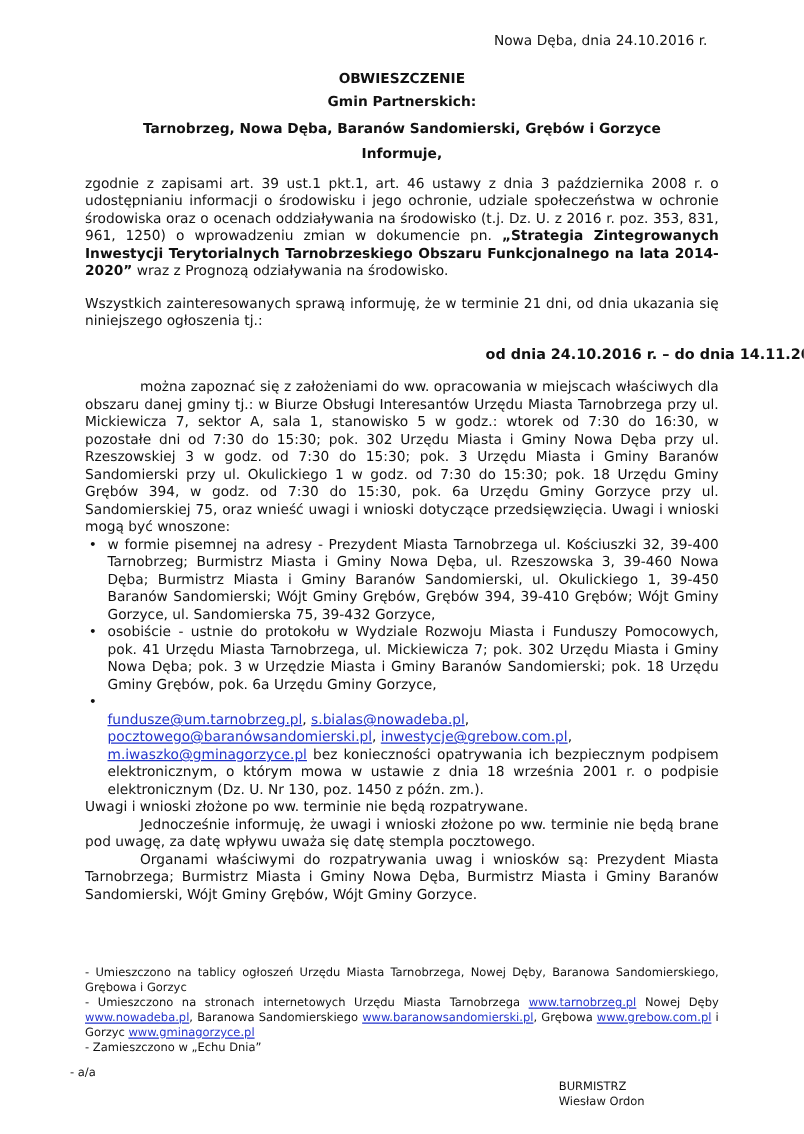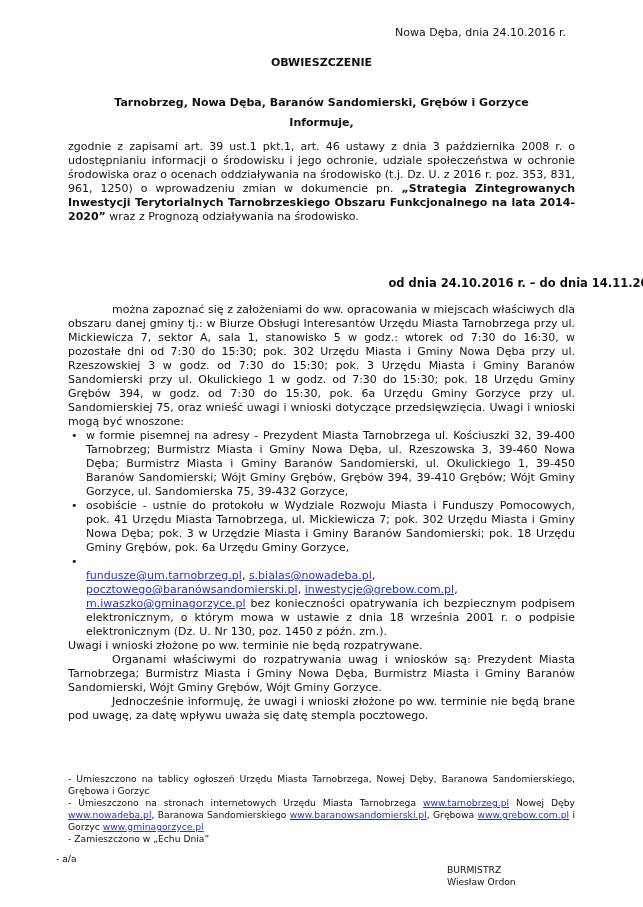--- a/index.html
+++ b/index.html
@@ -29,45 +29,47 @@
   b { font-weight: bold; }
 </style>
 </head>
 <body>
 
 <div class="page">
 
   <div class="date">Nowa Dęba, dnia 24.10.2016 r.</div>
 
   <div class="center t1">OBWIESZCZENIE</div>
+  <div class="center t2">Gmin Partnerskich:</div>
   <div class="center t4">Informuje,</div>
   <div class="center t3">Tarnobrzeg, Nowa Dęba, Baranów Sandomierski, Grębów i Gorzyce</div>
 
   <div class="body p1">
     <span>zgodnie z zapisami art. 39 ust.1 pkt.1, art. 46 ustawy z dnia 3 października 2008 r. o udostępnianiu informacji o środowisku i jego ochronie, udziale społeczeństwa w ochronie środowiska oraz o ocenach oddziaływania na środowisko (t.j. Dz. U. z 2016 r. poz. 353, 831, 961, 1250) o wprowadzeniu zmian w dokumencie pn. </span><b>„Strategia Zintegrowanych Inwestycji Terytorialnych Tarnobrzeskiego Obszaru Funkcjonalnego na lata 2014-2020”</b><span> wraz z Prognozą odziaływania na środowisko.</span>
   </div>
 
+  <div class="body p2">Wszystkich zainteresowanych sprawą informuję, że w terminie 21 dni, od dnia ukazania się niniejszego ogłoszenia tj.:</div>
 
   <div class="period">od dnia 24.10.2016 r. – do dnia 14.11.2016 r.</div>
 
   <div class="body p3">
     <div class="indent">można zapoznać się z założeniami do ww. opracowania w miejscach właściwych dla obszaru danej gminy tj.: w Biurze Obsługi Interesantów Urzędu Miasta Tarnobrzega przy ul. Mickiewicza 7, sektor A, sala 1, stanowisko 5 w godz.: wtorek od 7:30 do 16:30, w pozostałe dni od 7:30 do 15:30; pok. 302 Urzędu Miasta i Gminy Nowa Dęba przy ul. Rzeszowskiej 3 w godz. od 7:30 do 15:30; pok. 3 Urzędu Miasta i Gminy Baranów Sandomierski przy ul. Okulickiego 1 w godz. od 7:30 do 15:30; pok. 18 Urzędu Gminy Grębów 394, w godz. od 7:30 do 15:30, pok. 6a Urzędu Gminy Gorzyce przy ul. Sandomierskiej 75, oraz wnieść uwagi i wnioski dotyczące przedsięwzięcia. Uwagi i wnioski mogą być wnoszone:</div>
     <ul class="bullets">
       <li>w formie pisemnej na adresy - Prezydent Miasta Tarnobrzega ul. Kościuszki 32, 39-400 Tarnobrzeg; Burmistrz Miasta i Gminy Nowa Dęba, ul. Rzeszowska 3, 39-460 Nowa Dęba; Burmistrz Miasta i Gminy Baranów Sandomierski, ul. Okulickiego 1, 39-450 Baranów Sandomierski; Wójt Gminy Grębów, Grębów 394, 39-410 Grębów; Wójt Gminy Gorzyce, ul. Sandomierska 75, 39-432 Gorzyce,</li>
       <li>osobiście - ustnie do protokołu w Wydziale Rozwoju Miasta i Funduszy Pomocowych, pok. 41 Urzędu Miasta Tarnobrzega, ul. Mickiewicza 7; pok. 302 Urzędu Miasta i Gminy Nowa Dęba; pok. 3 w Urzędzie Miasta i Gminy Baranów Sandomierski; pok. 18 Urzędu Gminy Grębów, pok. 6a Urzędu Gminy Gorzyce,</li>
       <li>
         <br>
         <a class="link" href="#">fundusze@um.tarnobrzeg.pl</a>, <a class="link" href="#">s.bialas@nowadeba.pl</a>,<br>
         <a class="link" href="#">pocztowego@baranówsandomierski.pl</a>, <a class="link" href="#">inwestycje@grebow.com.pl</a>,<br>
         <a class="link" href="#">m.iwaszko@gminagorzyce.pl</a><span> bez konieczności opatrywania ich bezpiecznym podpisem elektronicznym, o którym mowa w ustawie z dnia 18 września 2001 r. o podpisie elektronicznym (Dz. U. Nr 130, poz. 1450 z późn. zm.).</span>
       </li>
     </ul>
     <div>Uwagi i wnioski złożone po ww. terminie nie będą rozpatrywane.</div>
+    <div class="indent">Jednocześnie informuję, że uwagi i wnioski złożone po ww. terminie nie będą brane pod uwagę, za datę wpływu uważa się datę stempla pocztowego.</div>
     <div class="indent">Organami właściwymi do rozpatrywania uwag i wniosków są: Prezydent Miasta Tarnobrzega; Burmistrz Miasta i Gminy Nowa Dęba, Burmistrz Miasta i Gminy Baranów Sandomierski, Wójt Gminy Grębów, Wójt Gminy Gorzyce.</div>
-    <div class="indent">Jednocześnie informuję, że uwagi i wnioski złożone po ww. terminie nie będą brane pod uwagę, za datę wpływu uważa się datę stempla pocztowego.</div>
   </div>
 
   <div class="footer">
     <div class="f-line">- Umieszczono na tablicy ogłoszeń Urzędu Miasta Tarnobrzega, Nowej Dęby, Baranowa Sandomierskiego, Grębowa i Gorzyc</div>
     <div class="f-line">
       <span>- Umieszczono na stronach internetowych Urzędu Miasta Tarnobrzega </span><a class="link" href="#">www.tarnobrzeg.pl</a><span> Nowej Dęby </span><a class="link" href="#">www.nowadeba.pl</a><span>, Baranowa Sandomierskiego </span><a class="link" href="#">www.baranowsandomierski.pl</a><span>, Grębowa </span><a class="link" href="#">www.grebow.com.pl</a><span> i Gorzyc </span><a class="link" href="#">www.gminagorzyce.pl</a>
     </div>
     <div class="f-line">- Zamieszczono w „Echu Dnia”</div>
   </div>
 

